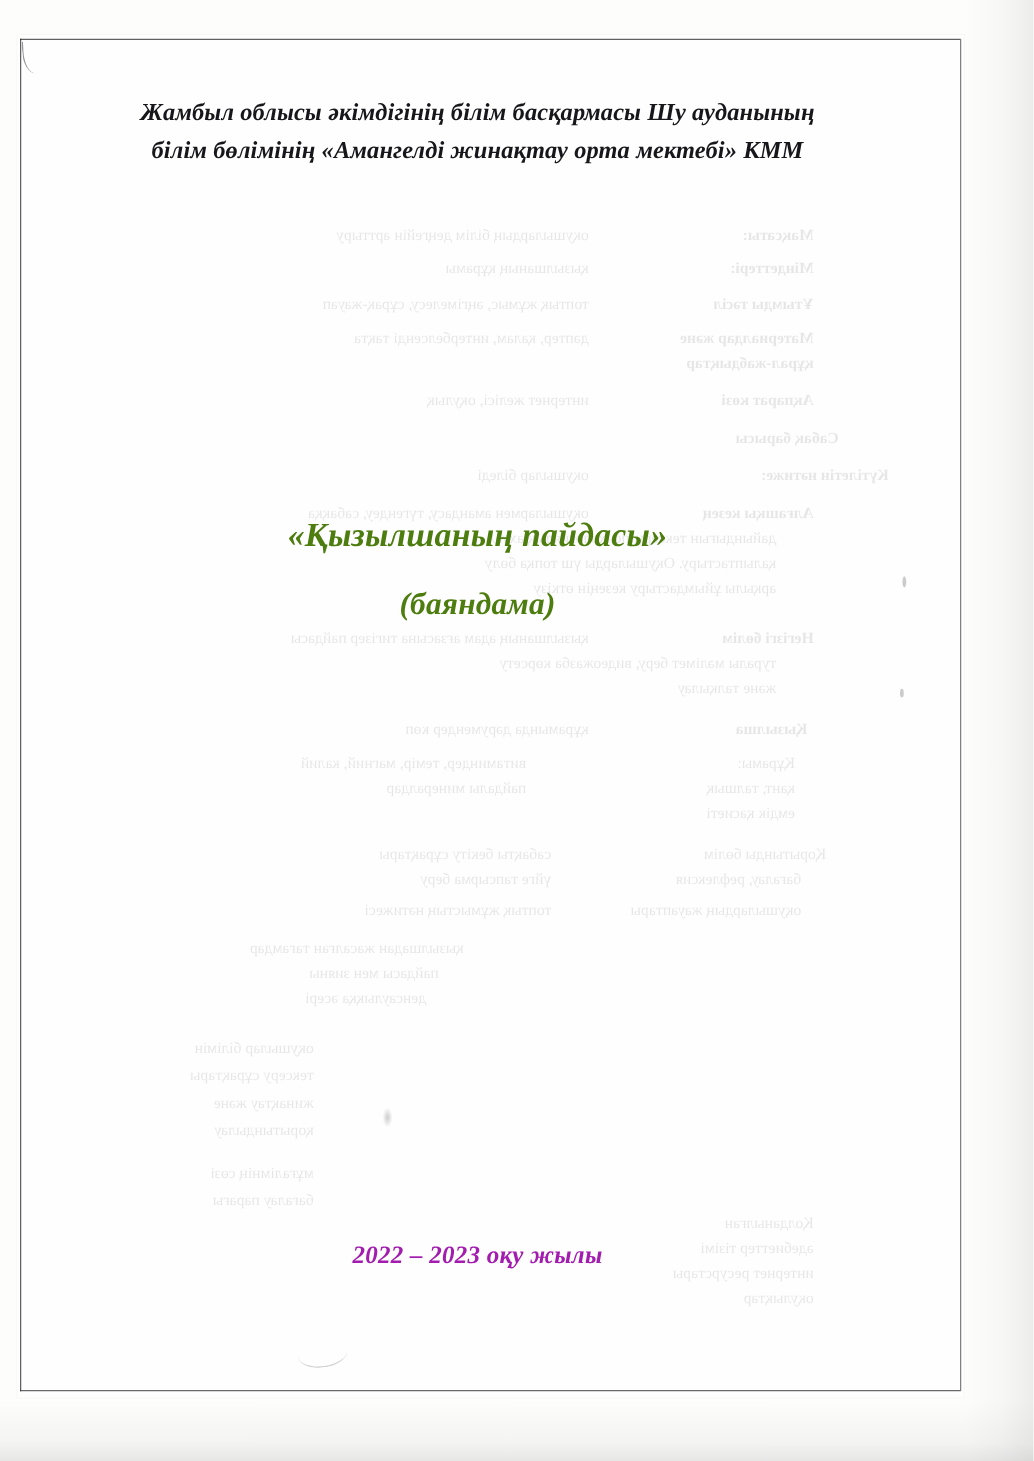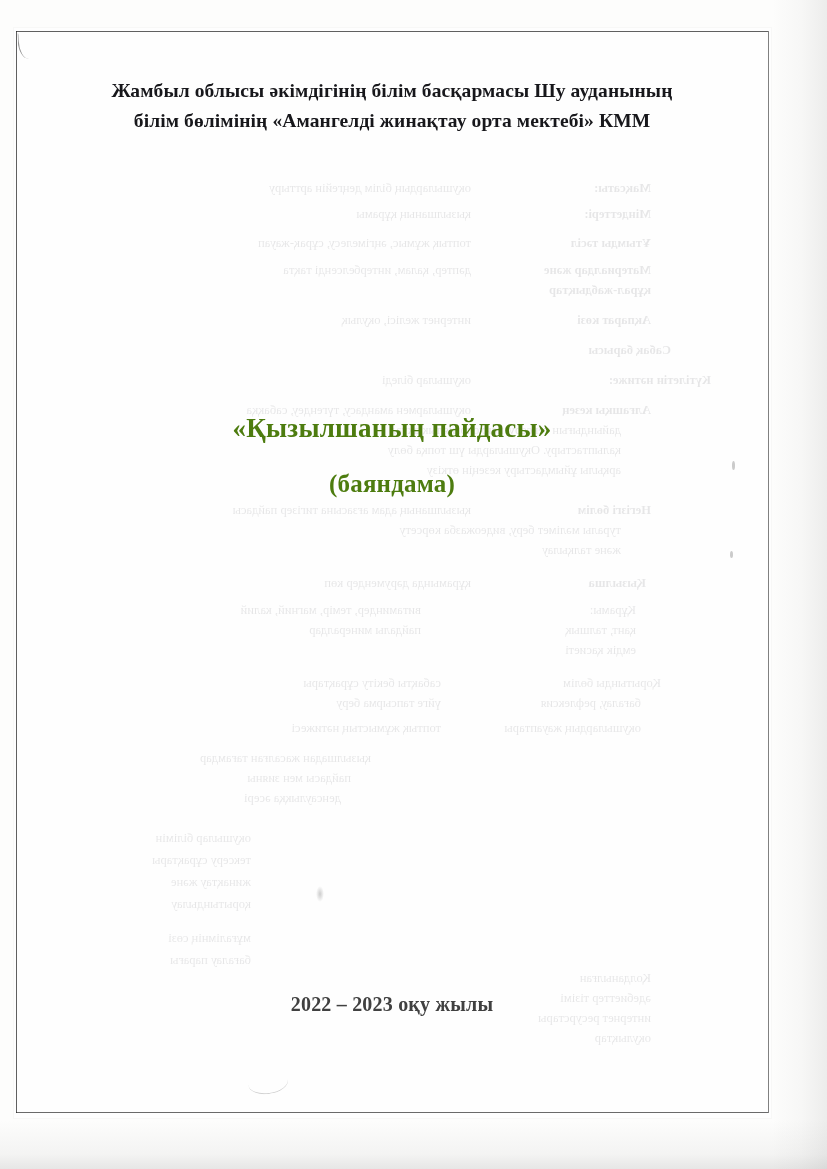--- a/index.html
+++ b/index.html
@@ -116,24 +116,25 @@
   }
   .bleed .bl {
     position: absolute;
     white-space: pre;
   }
   .bleed .bold { font-weight: bold; }
 
   
   .content {
     position: absolute;
-    left: 16px;
+    left: 6px;
     top: 31px;
     width: 752px;
     height: 804px;
+    font-style: italic;
   }
 
   .header-block {
     position: absolute;
     left: 76px;
     top: 45px;
     width: 600px;
     text-align: center;
     font-weight: bold;
     font-size: 19.5px;
@@ -166,21 +167,21 @@
   }
 
   .year-block {
     position: absolute;
     left: 96px;
     top: 962px;
     width: 560px;
     text-align: center;
     font-size: 20px;
     font-weight: bold;
-    color: #404040;
+    color: #a21caf;
     letter-spacing: 0.2px;
   }
 
   
   .smudge {
     position: absolute;
     pointer-events: none;
   }
   .smudge-1 {
     left: 300px;

